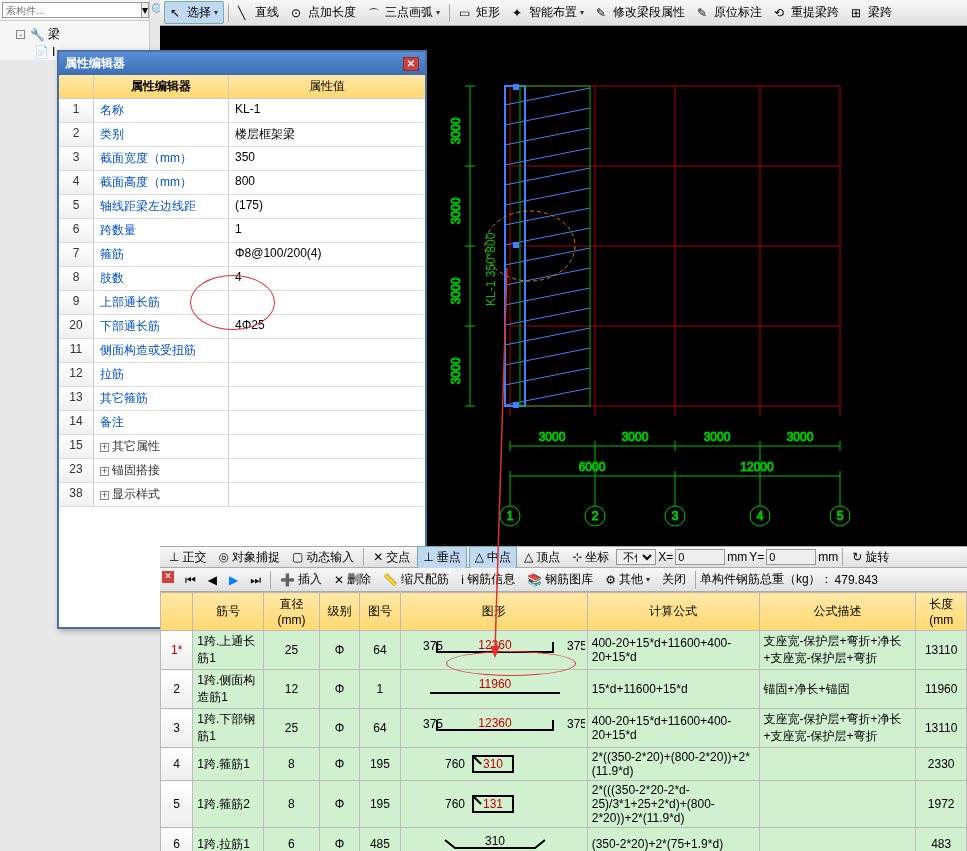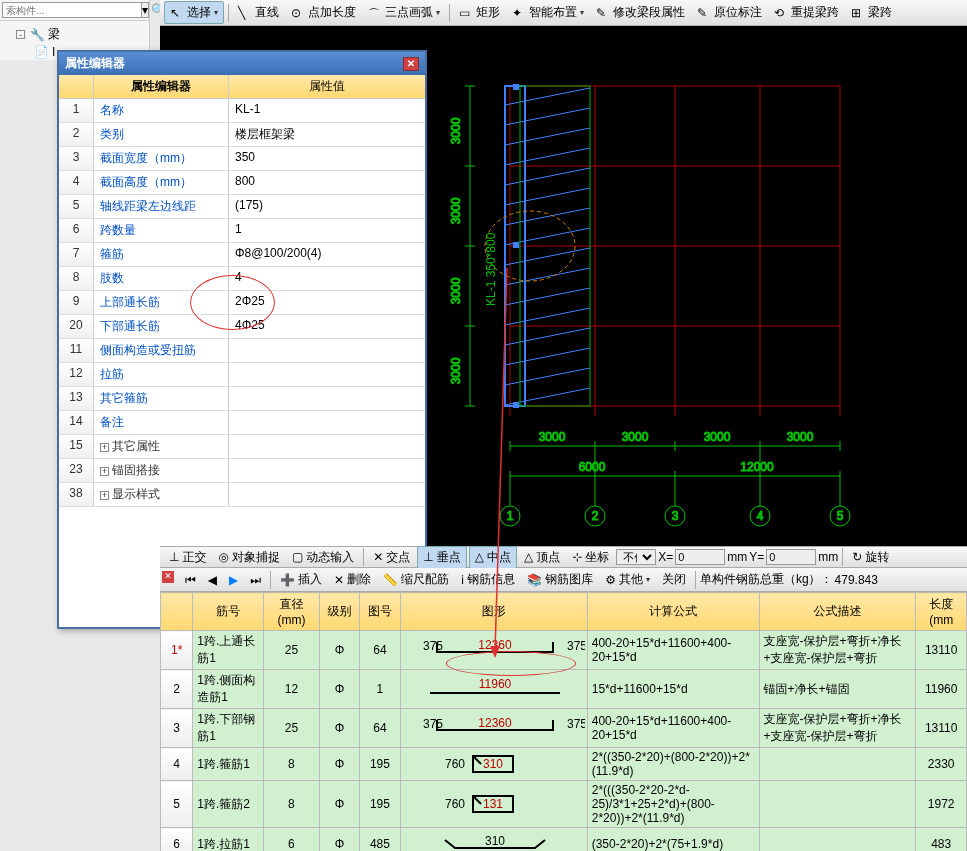--- a/index.html
+++ b/index.html
@@ -285,21 +285,20 @@
         <div class="c3">Φ8@100/200(4)</div>
       </div>
       <div class="prop-row">
         <div class="c1">8</div>
         <div class="c2">肢数</div>
         <div class="c3">4</div>
       </div>
       <div class="prop-row">
         <div class="c1">9</div>
         <div class="c2">上部通长筋</div>
-        <div class="c3">2Φ25</div>
       </div>
       <div class="prop-row">
         <div class="c1">20</div>
         <div class="c2">下部通长筋</div>
         <div class="c3">4Φ25</div>
       </div>
       <div class="prop-row">
         <div class="c1">11</div>
         <div class="c2">侧面构造或受扭筋</div>
         <div class="c3"></div>

